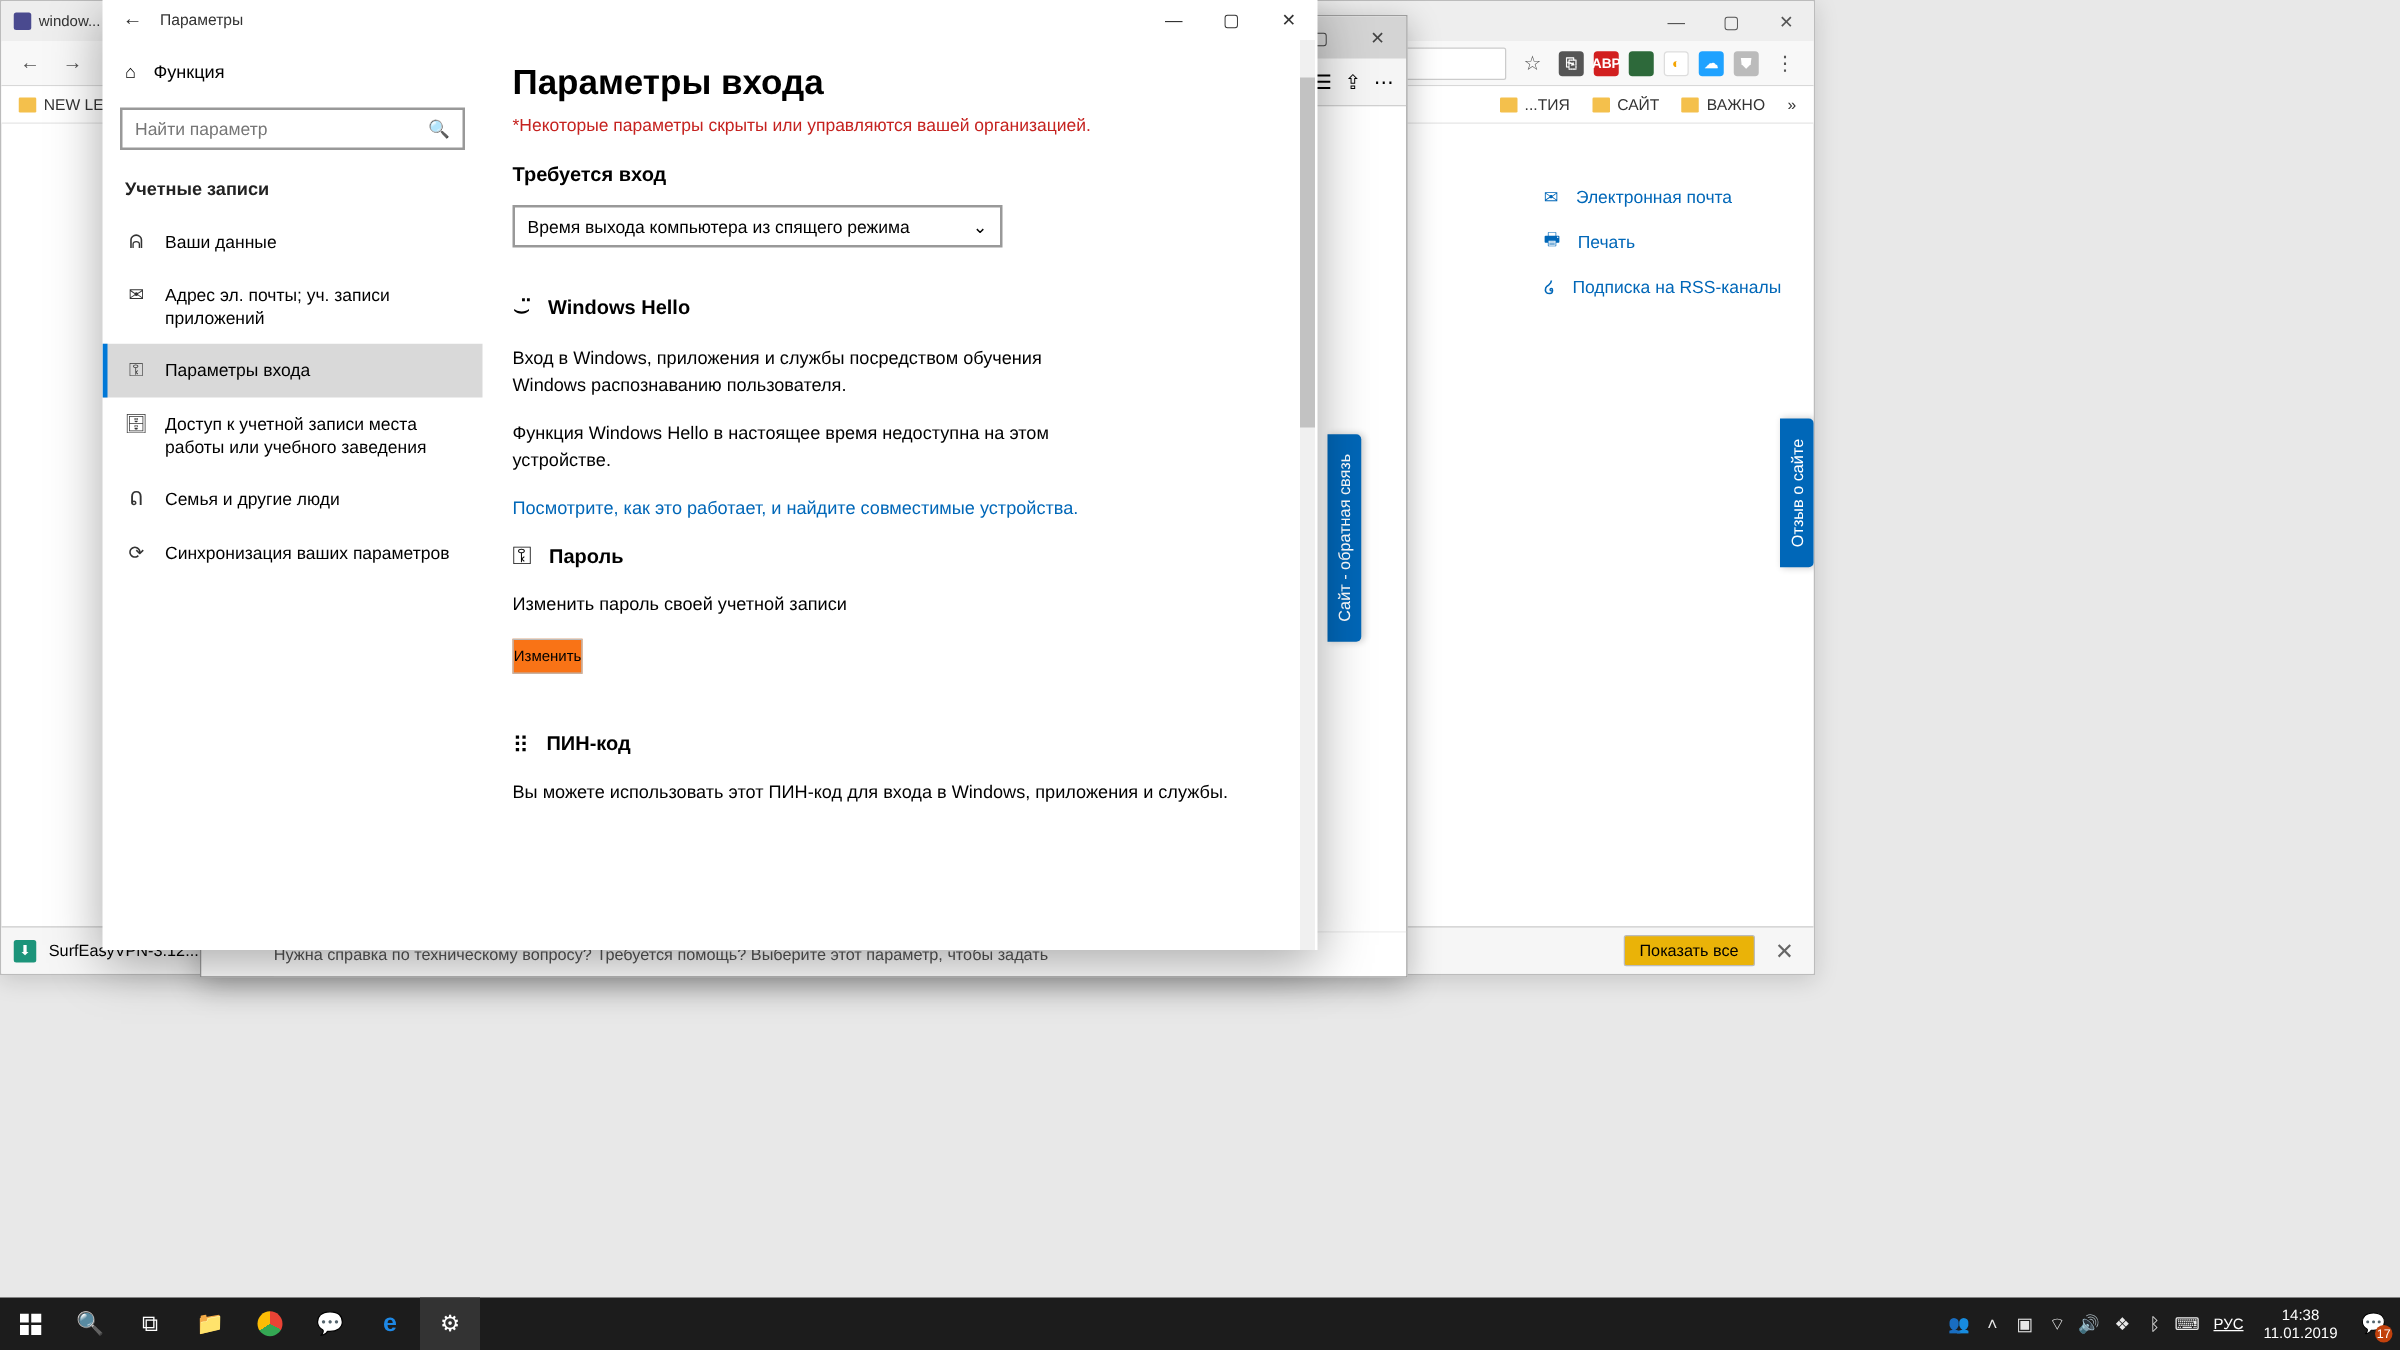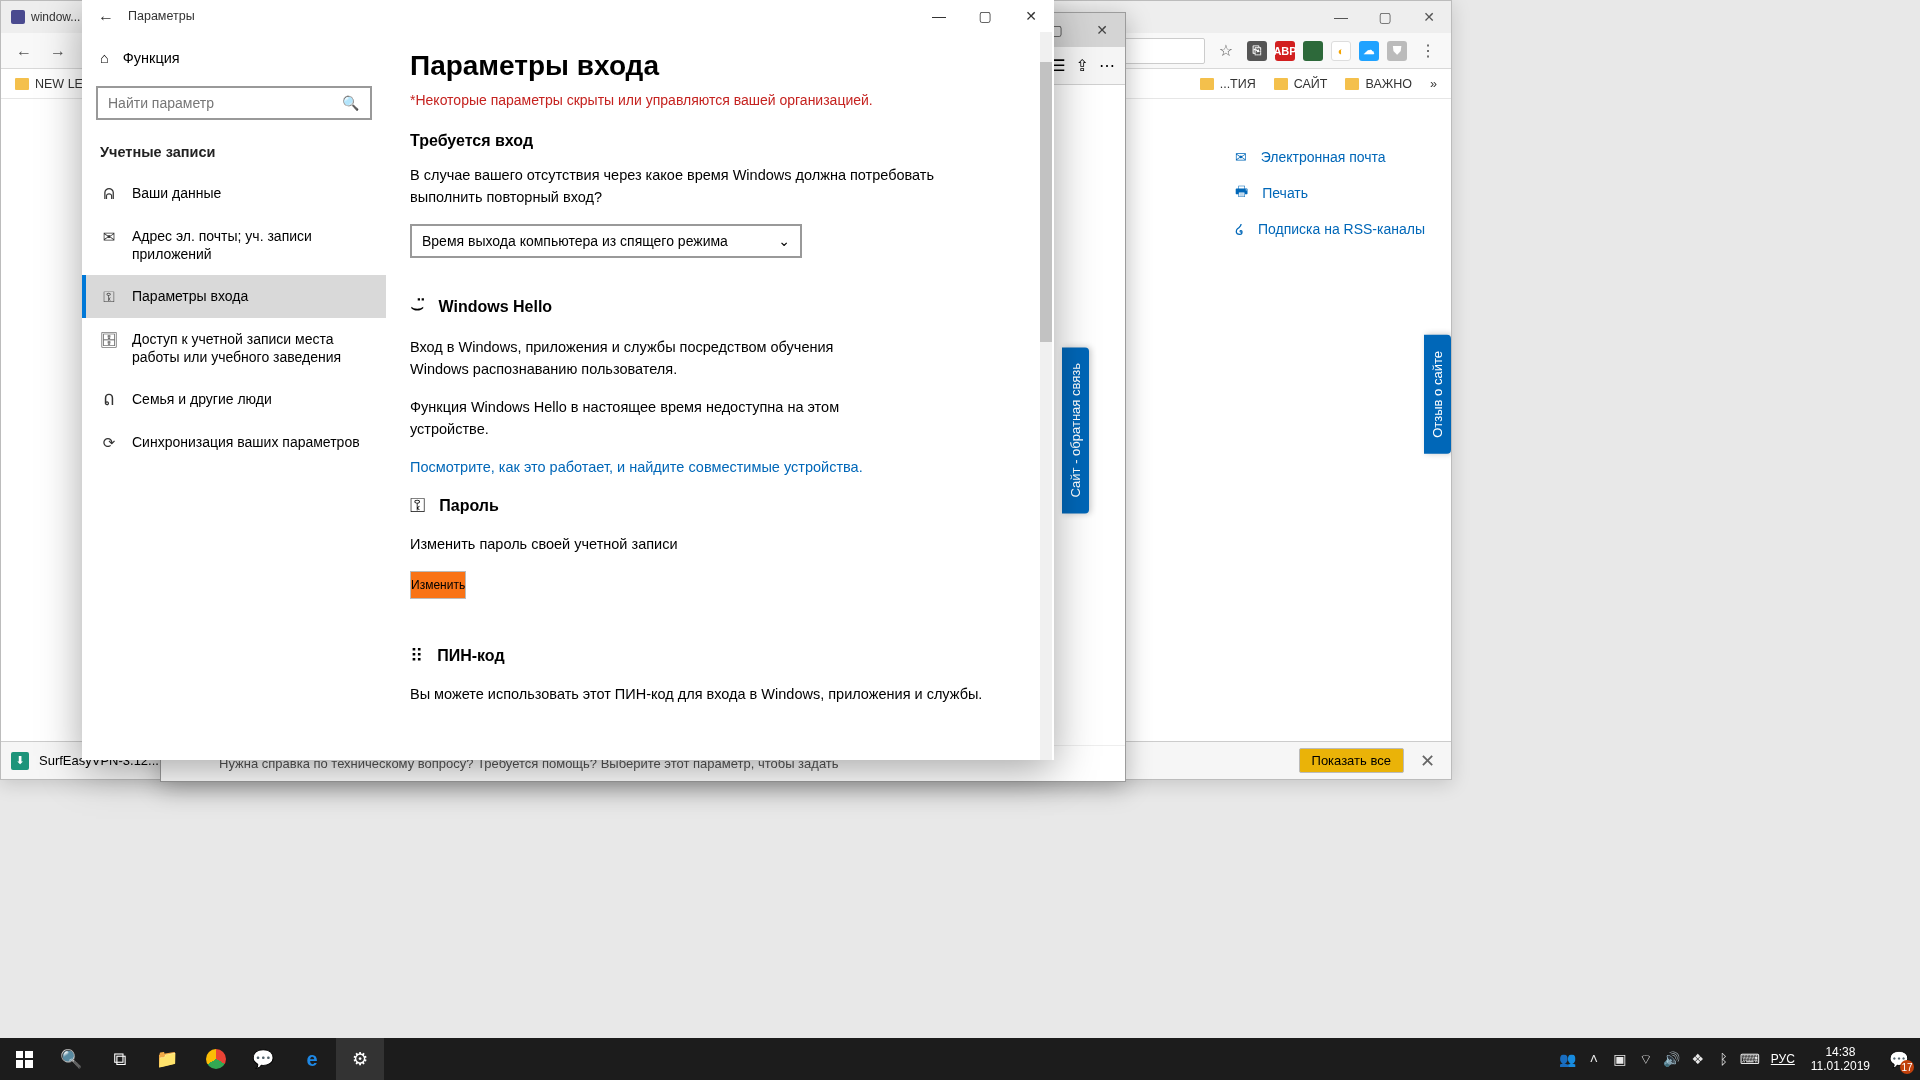--- a/index.html
+++ b/index.html
@@ -244,21 +244,20 @@
         <span class="icon">⟳</span>
         <span>Синхронизация ваших параметров</span>
       </div>
     </div>
 
     <div class="s-content">
       <h1>Параметры входа</h1>
       <div class="warn">*Некоторые параметры скрыты или управляются вашей организацией.</div>
 
       <h2>Требуется вход</h2>
-      <p>В случае вашего отсутствия через какое время Windows должна потребовать выполнить повторный вход?</p>
       <div class="s-select">
         <span>Время выхода компьютера из спящего режима</span>
         <span>⌄</span>
       </div>
 
       <div class="s-section-title">
         <span style="font-size:22px">⌣̈</span>
         <h2>Windows Hello</h2>
       </div>
       <p style="max-width:430px">Вход в Windows, приложения и службы посредством обучения Windows распознаванию пользователя.</p>

